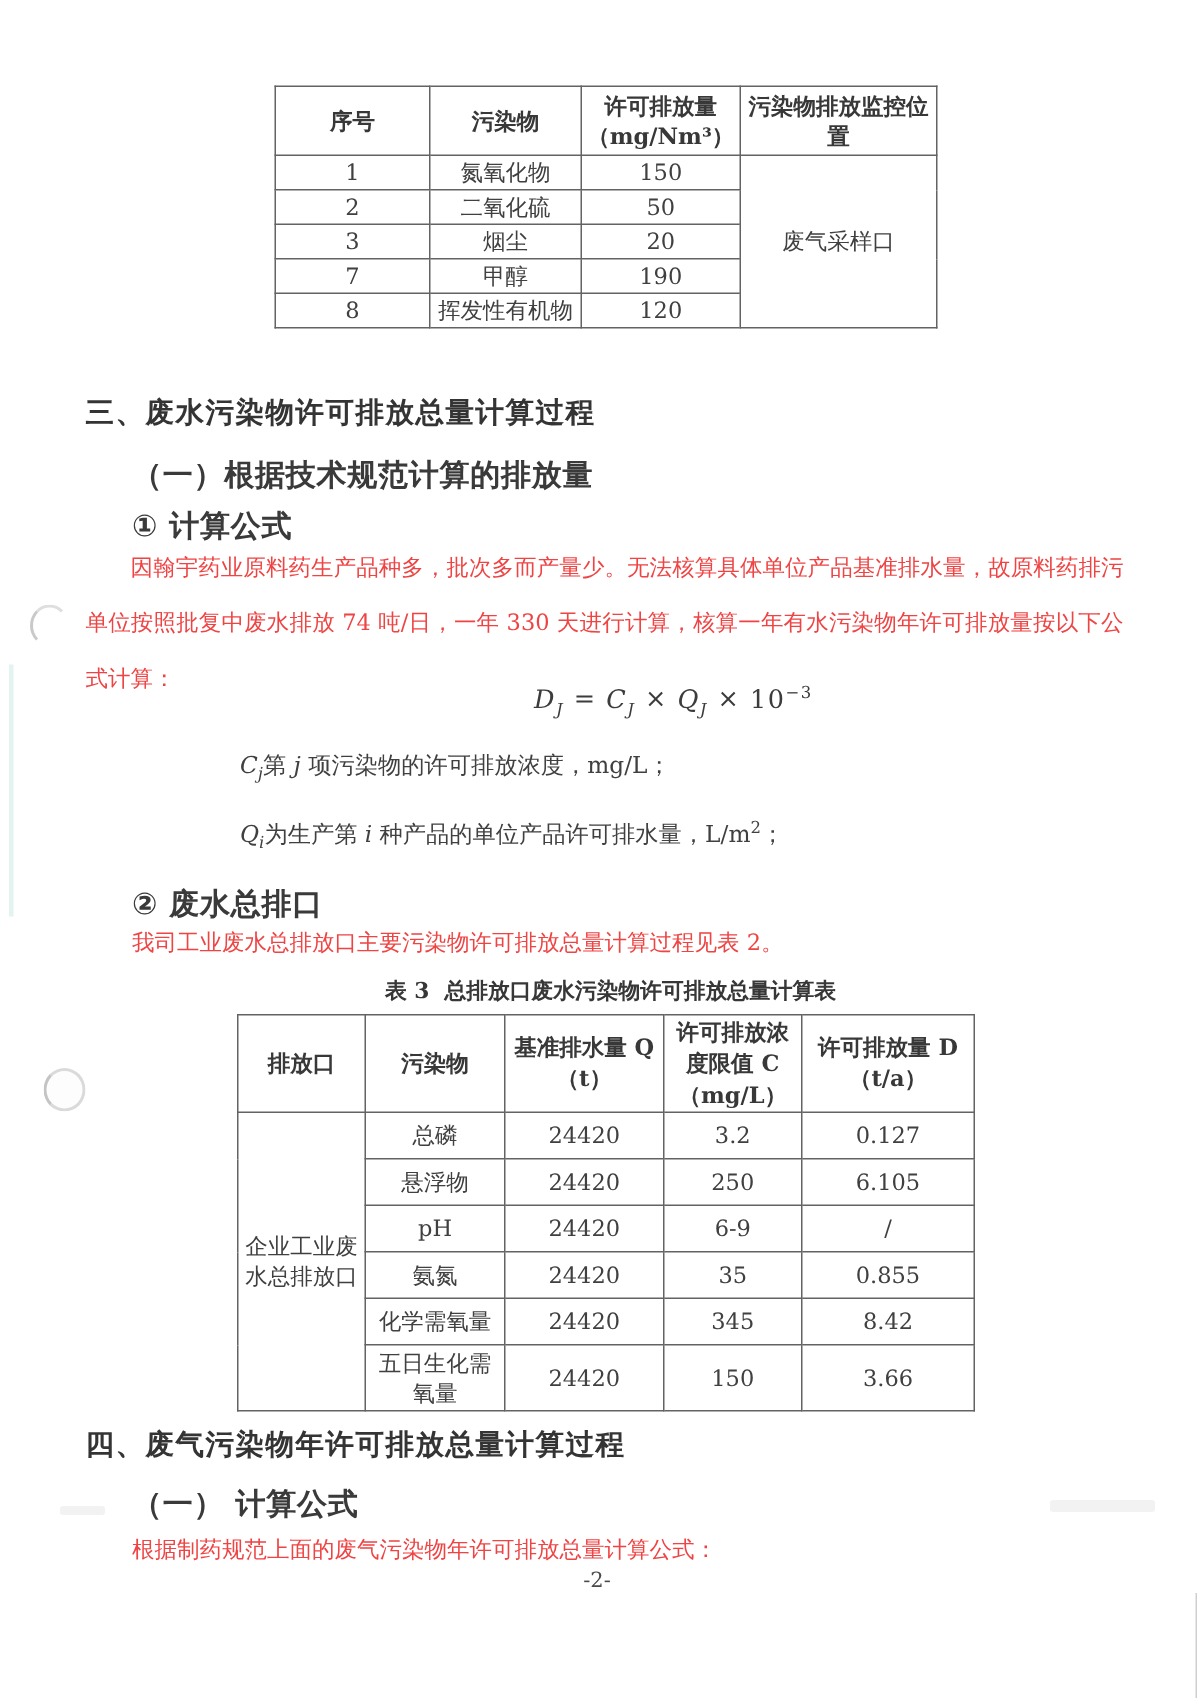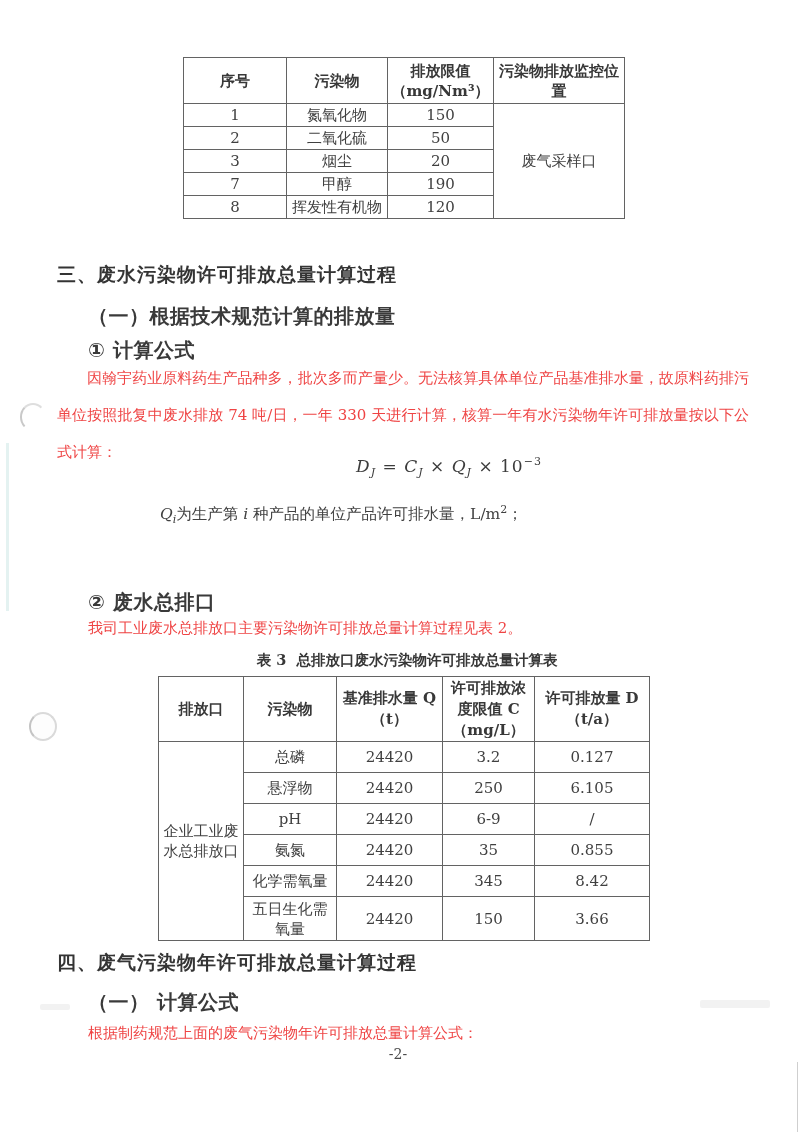--- a/index.html
+++ b/index.html
@@ -56,21 +56,21 @@
       <col style="width:103px">
       <col style="width:101px">
       <col style="width:106px">
       <col style="width:131px">
     </colgroup>
   <tbody>
       <tr>
     <th>序号</th>
     <th>污染物</th>
     <th>
-          <div>排放限值</div>
+          <div>许可排放量</div>
           <div>（mg/Nm³）</div>
         </th>
     <th>
           <div>污染物排放监控位</div>
           <div>置</div>
         </th>
   </tr>
   <tr>
     <td>1</td>
     <td>氮氧化物</td>
@@ -110,20 +110,23 @@
   <span><span>D</span><sub>J</sub></span>
   <span style="font-style:normal;">=</span>
   <span><span>C</span><sub>J</sub></span>
   <span style="font-style:normal;">×</span>
   <span><span>Q</span><sub>J</sub></span>
   <span style="font-style:normal;">×</span>
   <span style="font-style:normal;margin-top:44px;"><span>10</span><sup>−3</sup></span>
 </div>
 
 <div class="abs explain" style="left:88px;top:492px;width:680px;">
+  <div style="padding-left:72px;">
+    <span class="varname">C</span><sub>j</sub><span>第 </span><i class="j">j</i><span> 项污染物的许可排放浓度，mg/L；</span>
+  </div>
   <div style="padding-left:72px;">
     <span class="varname">Q</span><sub>i</sub><span>为生产第 </span><i class="j">i</i><span> 种产品的单位产品许可排水量，L/m</span><sup>2</sup><span>；</span>
   </div>
 </div>
 
 <div class="abs h-sub" style="left:88px;top:589px;">② 废水总排口</div>
 <div class="abs body-text" style="left:88px;top:619px;">我司工业废水总排放口主要污染物许可排放总量计算过程见表 2。</div>
 
 <div class="abs cap" style="left:0;top:651px;width:814px;text-align:center;">
   <span>表 3</span>&nbsp;&nbsp;<span>总排放口废水污染物许可排放总量计算表</span>

